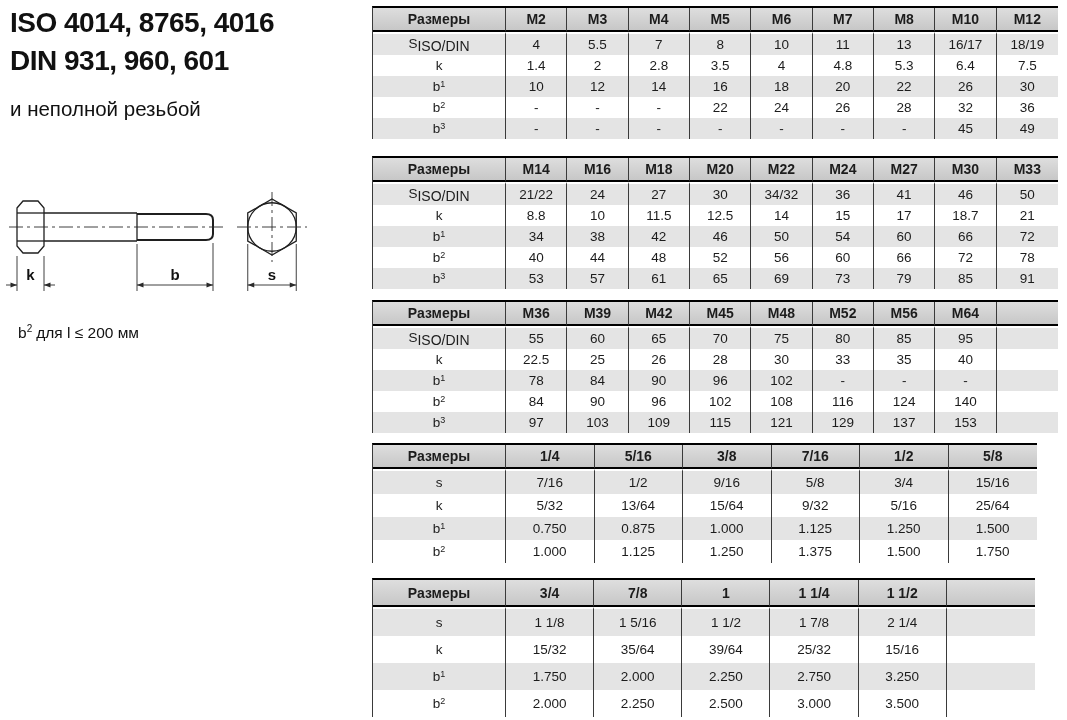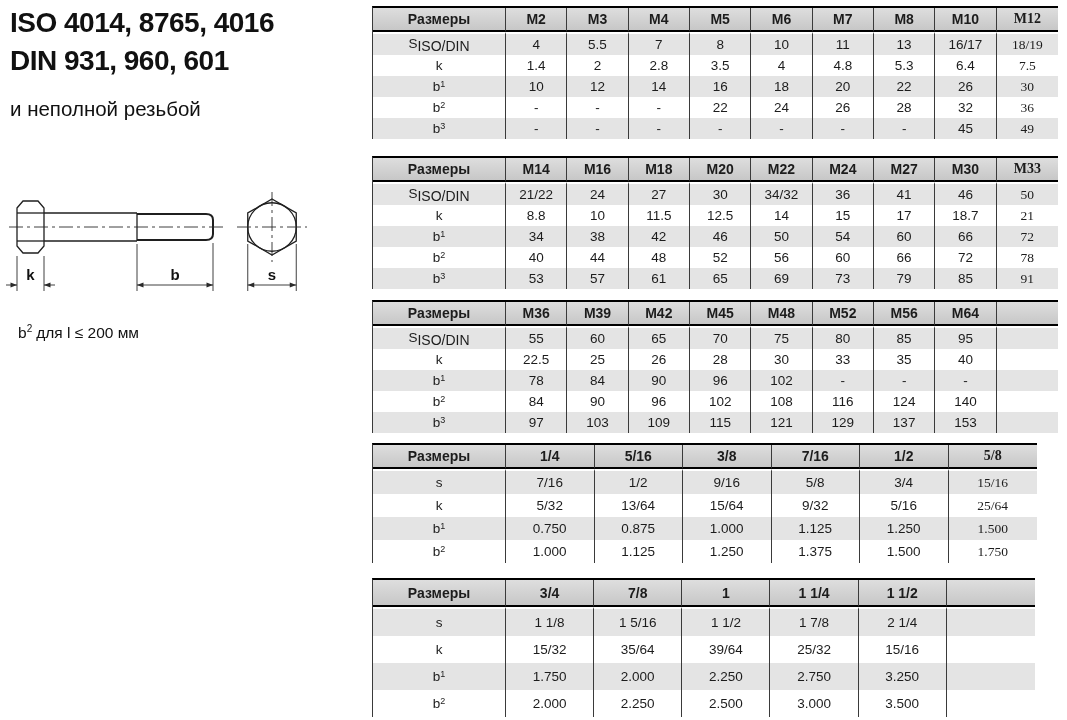--- a/index.html
+++ b/index.html
@@ -18,21 +18,21 @@
   
   .notes{position:absolute;left:18px;top:316px;font-size:15.5px;line-height:26px;color:#111;}
   .notes sup{font-size:10px;margin-right:4px;}
 
   
   #tables{position:absolute;left:0;top:0;width:1067px;height:720px;}
   .tbl{position:absolute;left:372px;border-collapse:separate;border-spacing:0;table-layout:fixed;
        border-top:2px solid #000;border-left:1px solid #3a3a3a;font-size:13.5px;color:#1c1c1c;}
   .tbl th,.tbl td{padding:0 2px;text-align:center;vertical-align:middle;
        border-right:1px solid #3a3a3a;font-weight:400;overflow:hidden;white-space:nowrap;}
-  .tbl th:last-child,.tbl td:last-child{border-right:none;font-family:Liberation Serif, serif;}
+  .tbl th:last-child,.tbl td:last-child{border-right:none;}
   .tbl thead th{background:linear-gradient(180deg,#dedede 0%,#c7c7c7 100%);
        font-weight:700;font-size:14px;border-bottom:2px solid #000;height:22px;}
   .tbl tbody tr:first-child th,.tbl tbody tr:first-child td{border-top:2px solid #fff;}
   .tbl tbody tr:nth-child(odd){background:#e4e4e4;}
   .tbl tbody tr:nth-child(even){background:#fff;}
   .tbl tbody th,.tbl tbody td{height:21px;}
   .tbl sub{font-size:14px;vertical-align:-3px;}
   .tbl sup{font-size:9px;vertical-align:4px;}
   .lab-col{width:133px;}
 

